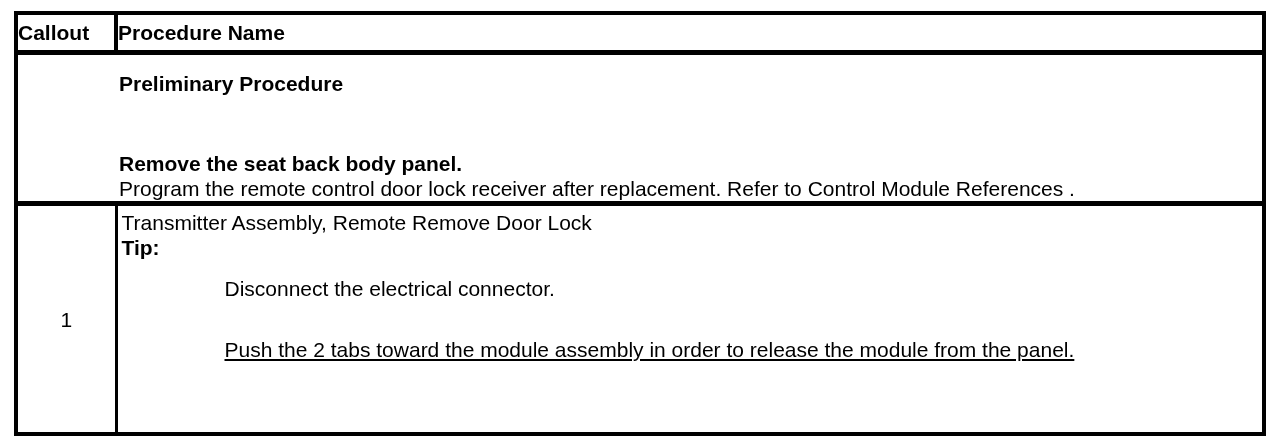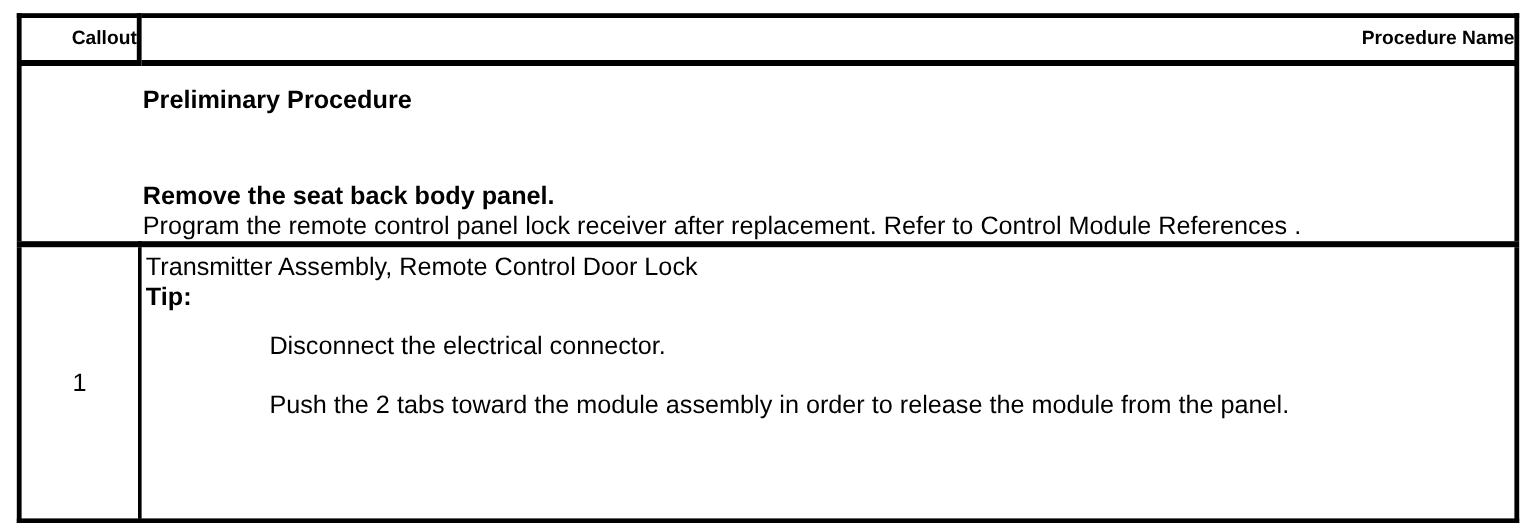--- a/index.html
+++ b/index.html
@@ -26,22 +26,22 @@
     table-layout: fixed;
     border: 4px solid #000000;
   }
   col.col-callout { width: 100px; }
   th.hdr-cell {
     border: 4px solid #000000;
     border-bottom-width: 5px;
     height: 35px;
     padding: 0;
     font-weight: bold;
-    font-size: 16px;
-    text-align: right;
+    font-size: 21px;
+    text-align: left;
     vertical-align: middle;
   }
   td.td-preliminary {
     border-bottom: 5px solid #000000;
     height: 133px;
     vertical-align: top;
     padding: 4px 8px 0 101px;
   }
   .proc-title { font-weight: bold; margin-top: 12px; }
   .proc-line.first { margin-top: 55px; font-weight: bold; }
@@ -54,21 +54,21 @@
   }
   td.td-content {
     vertical-align: top;
     padding: 4px 8px 0 4px;
   }
   .tip-label {
     font-weight: bold;
   }
   .tip-line { margin-left: 103px; }
   .tip-line.first { margin-top: 16px; }
-  .tip-line.second { margin-top: 24px; }
+  .tip-line.second { margin-top: 36px; text-decoration: underline; }
 </style>
 </head>
 <body>
 
 <div class="page">
   <table class="callout-table">
     <colgroup>
       <col class="col-callout">
       <col class="col-name">
     </colgroup>
@@ -76,27 +76,27 @@
       <tr>
         <th class="hdr-cell">Callout</th>
         <th class="hdr-cell">Procedure Name</th>
       </tr>
     </thead>
     <tbody>
       <tr>
         <td class="td-preliminary" colspan="2">
           <div class="proc-title">Preliminary Procedure</div>
           <div class="proc-line first">Remove the seat back body panel.</div>
-          <div class="proc-line">Program the remote control panel lock receiver after replacement. Refer to Control Module References .</div>
+          <div class="proc-line">Program the remote control door lock receiver after replacement. Refer to Control Module References .</div>
         </td>
       </tr>
       <tr>
         <td class="td-callout">1</td>
         <td class="td-content">
-          <div class="comp-name">Transmitter Assembly, Remote Control Door Lock</div>
+          <div class="comp-name">Transmitter Assembly, Remote Remove Door Lock</div>
           <div class="tip-label">Tip:</div>
           <div class="tip-line first">Disconnect the electrical connector.</div>
           <div class="tip-line second">Push the 2 tabs toward the module assembly in order to release the module from the panel.</div>
         </td>
       </tr>
     </tbody>
   </table>
 </div>
 
 </body></html>

